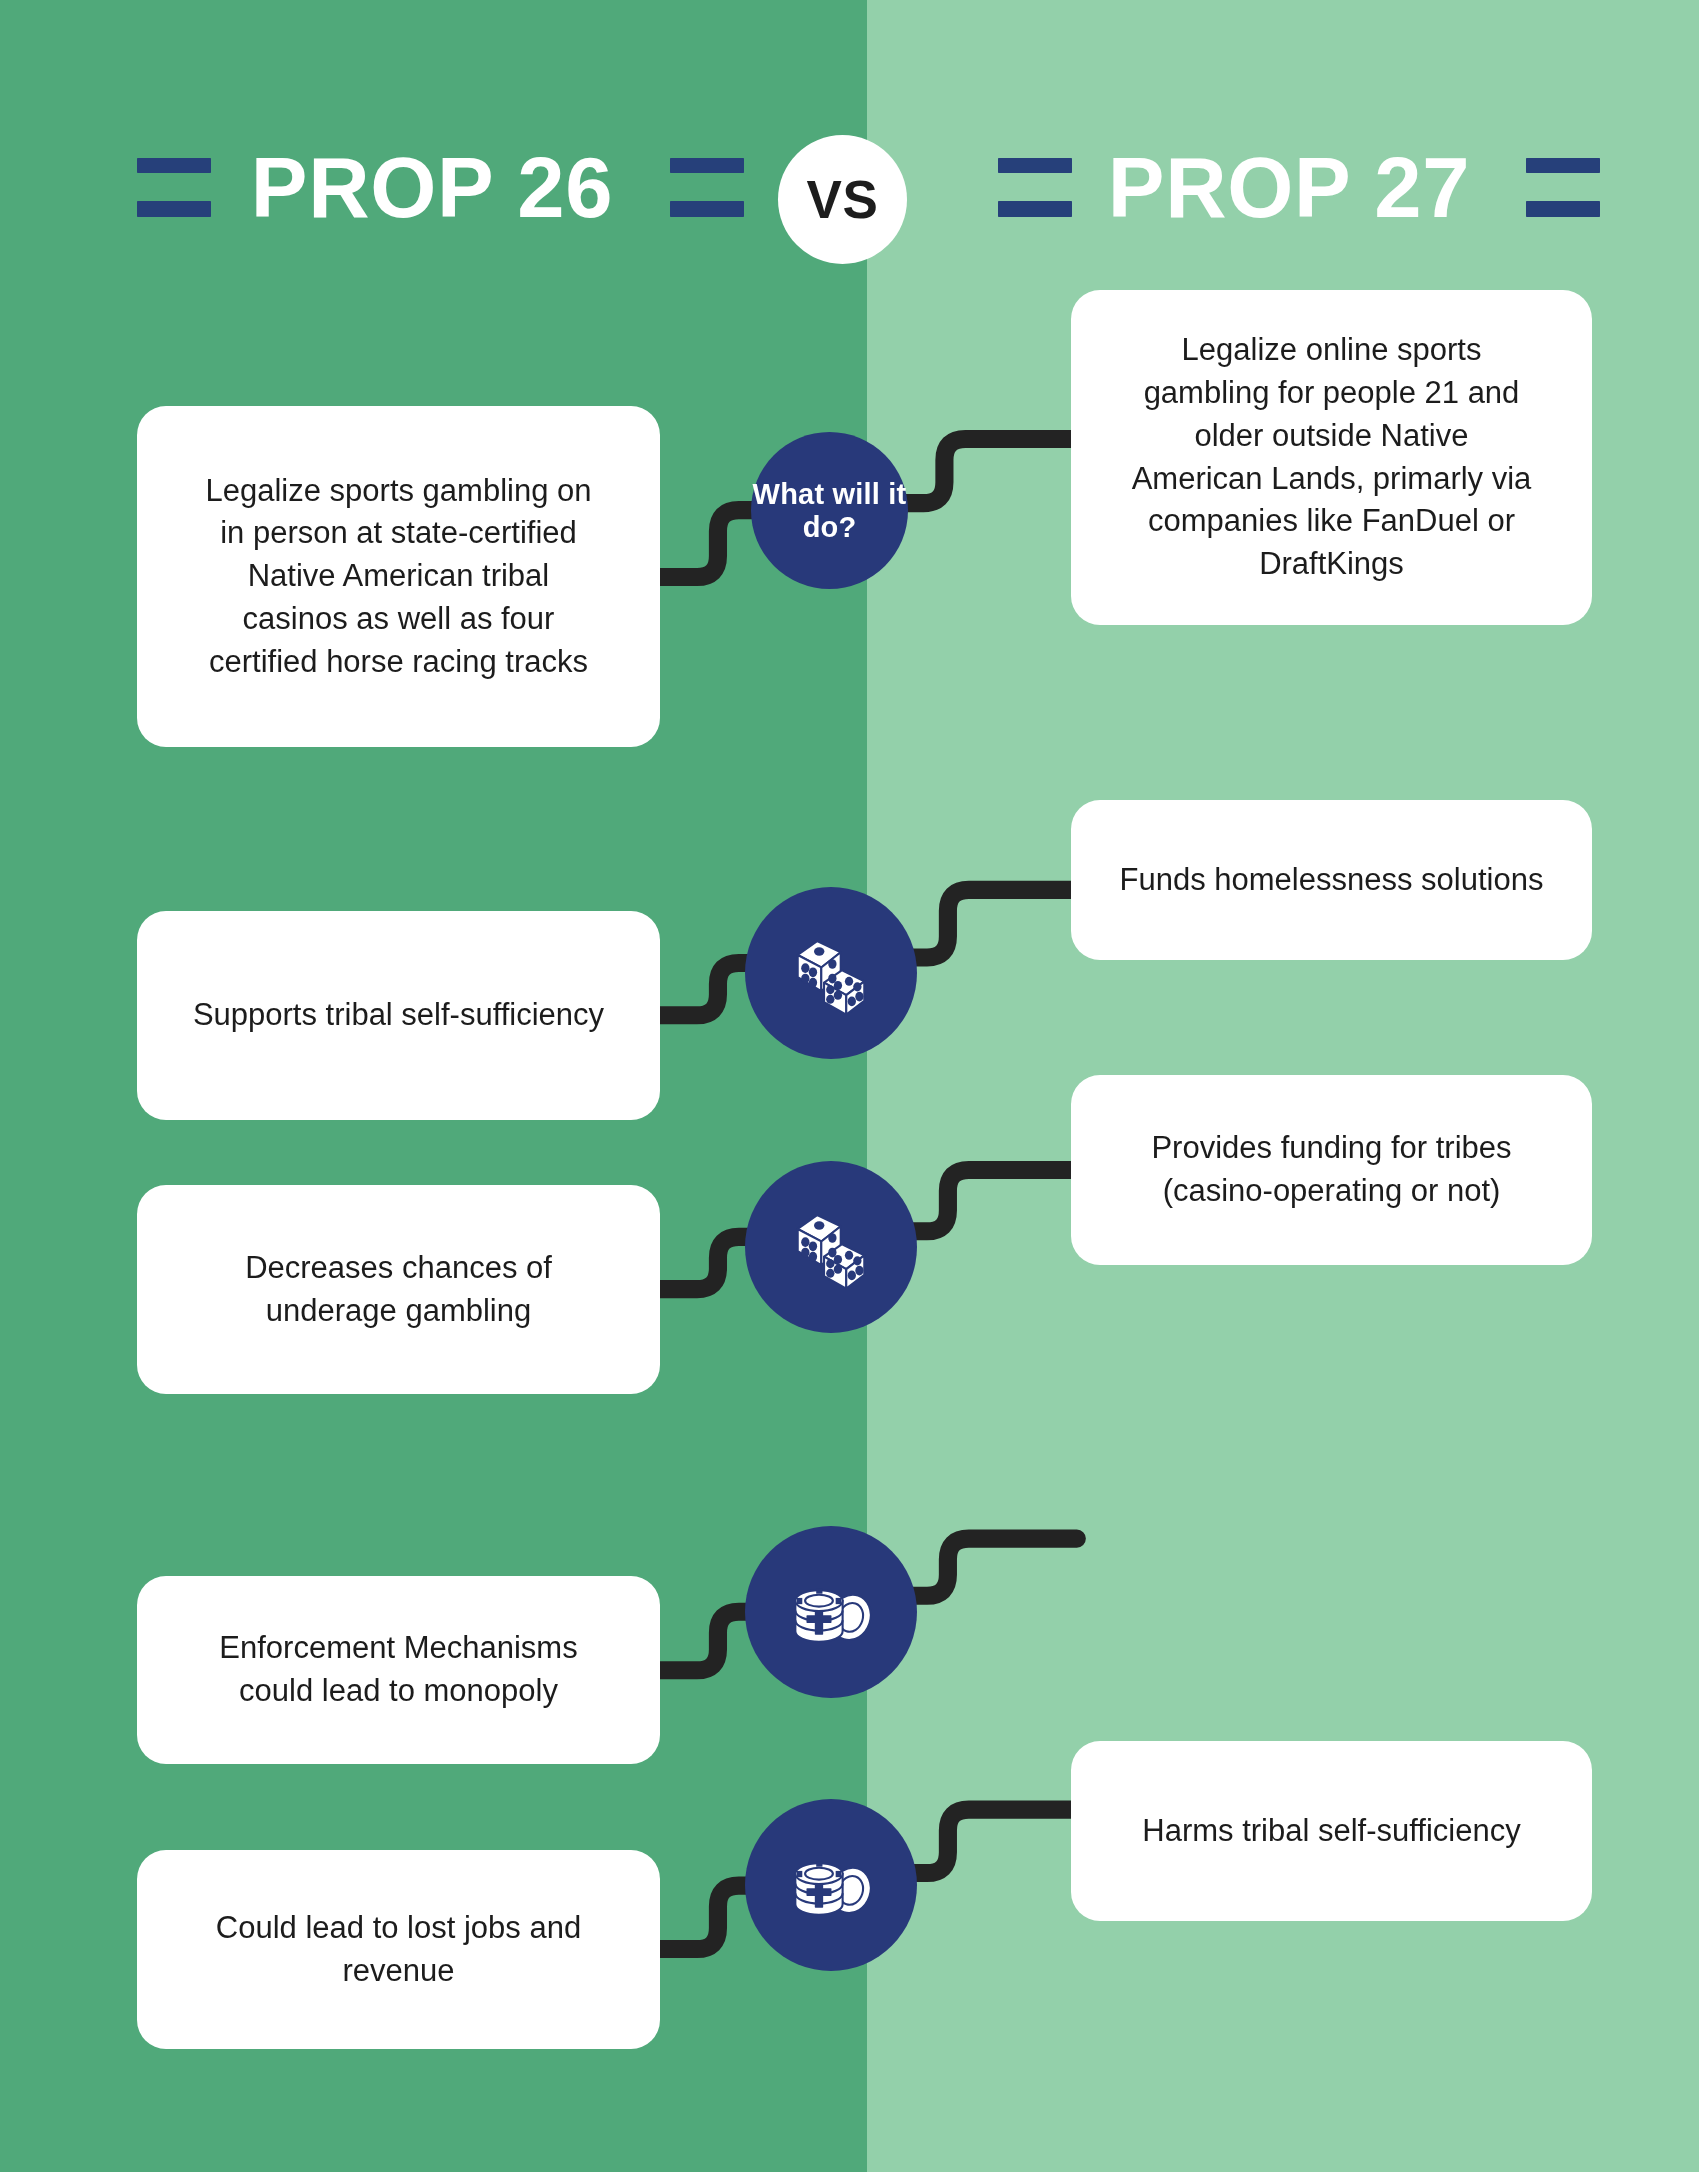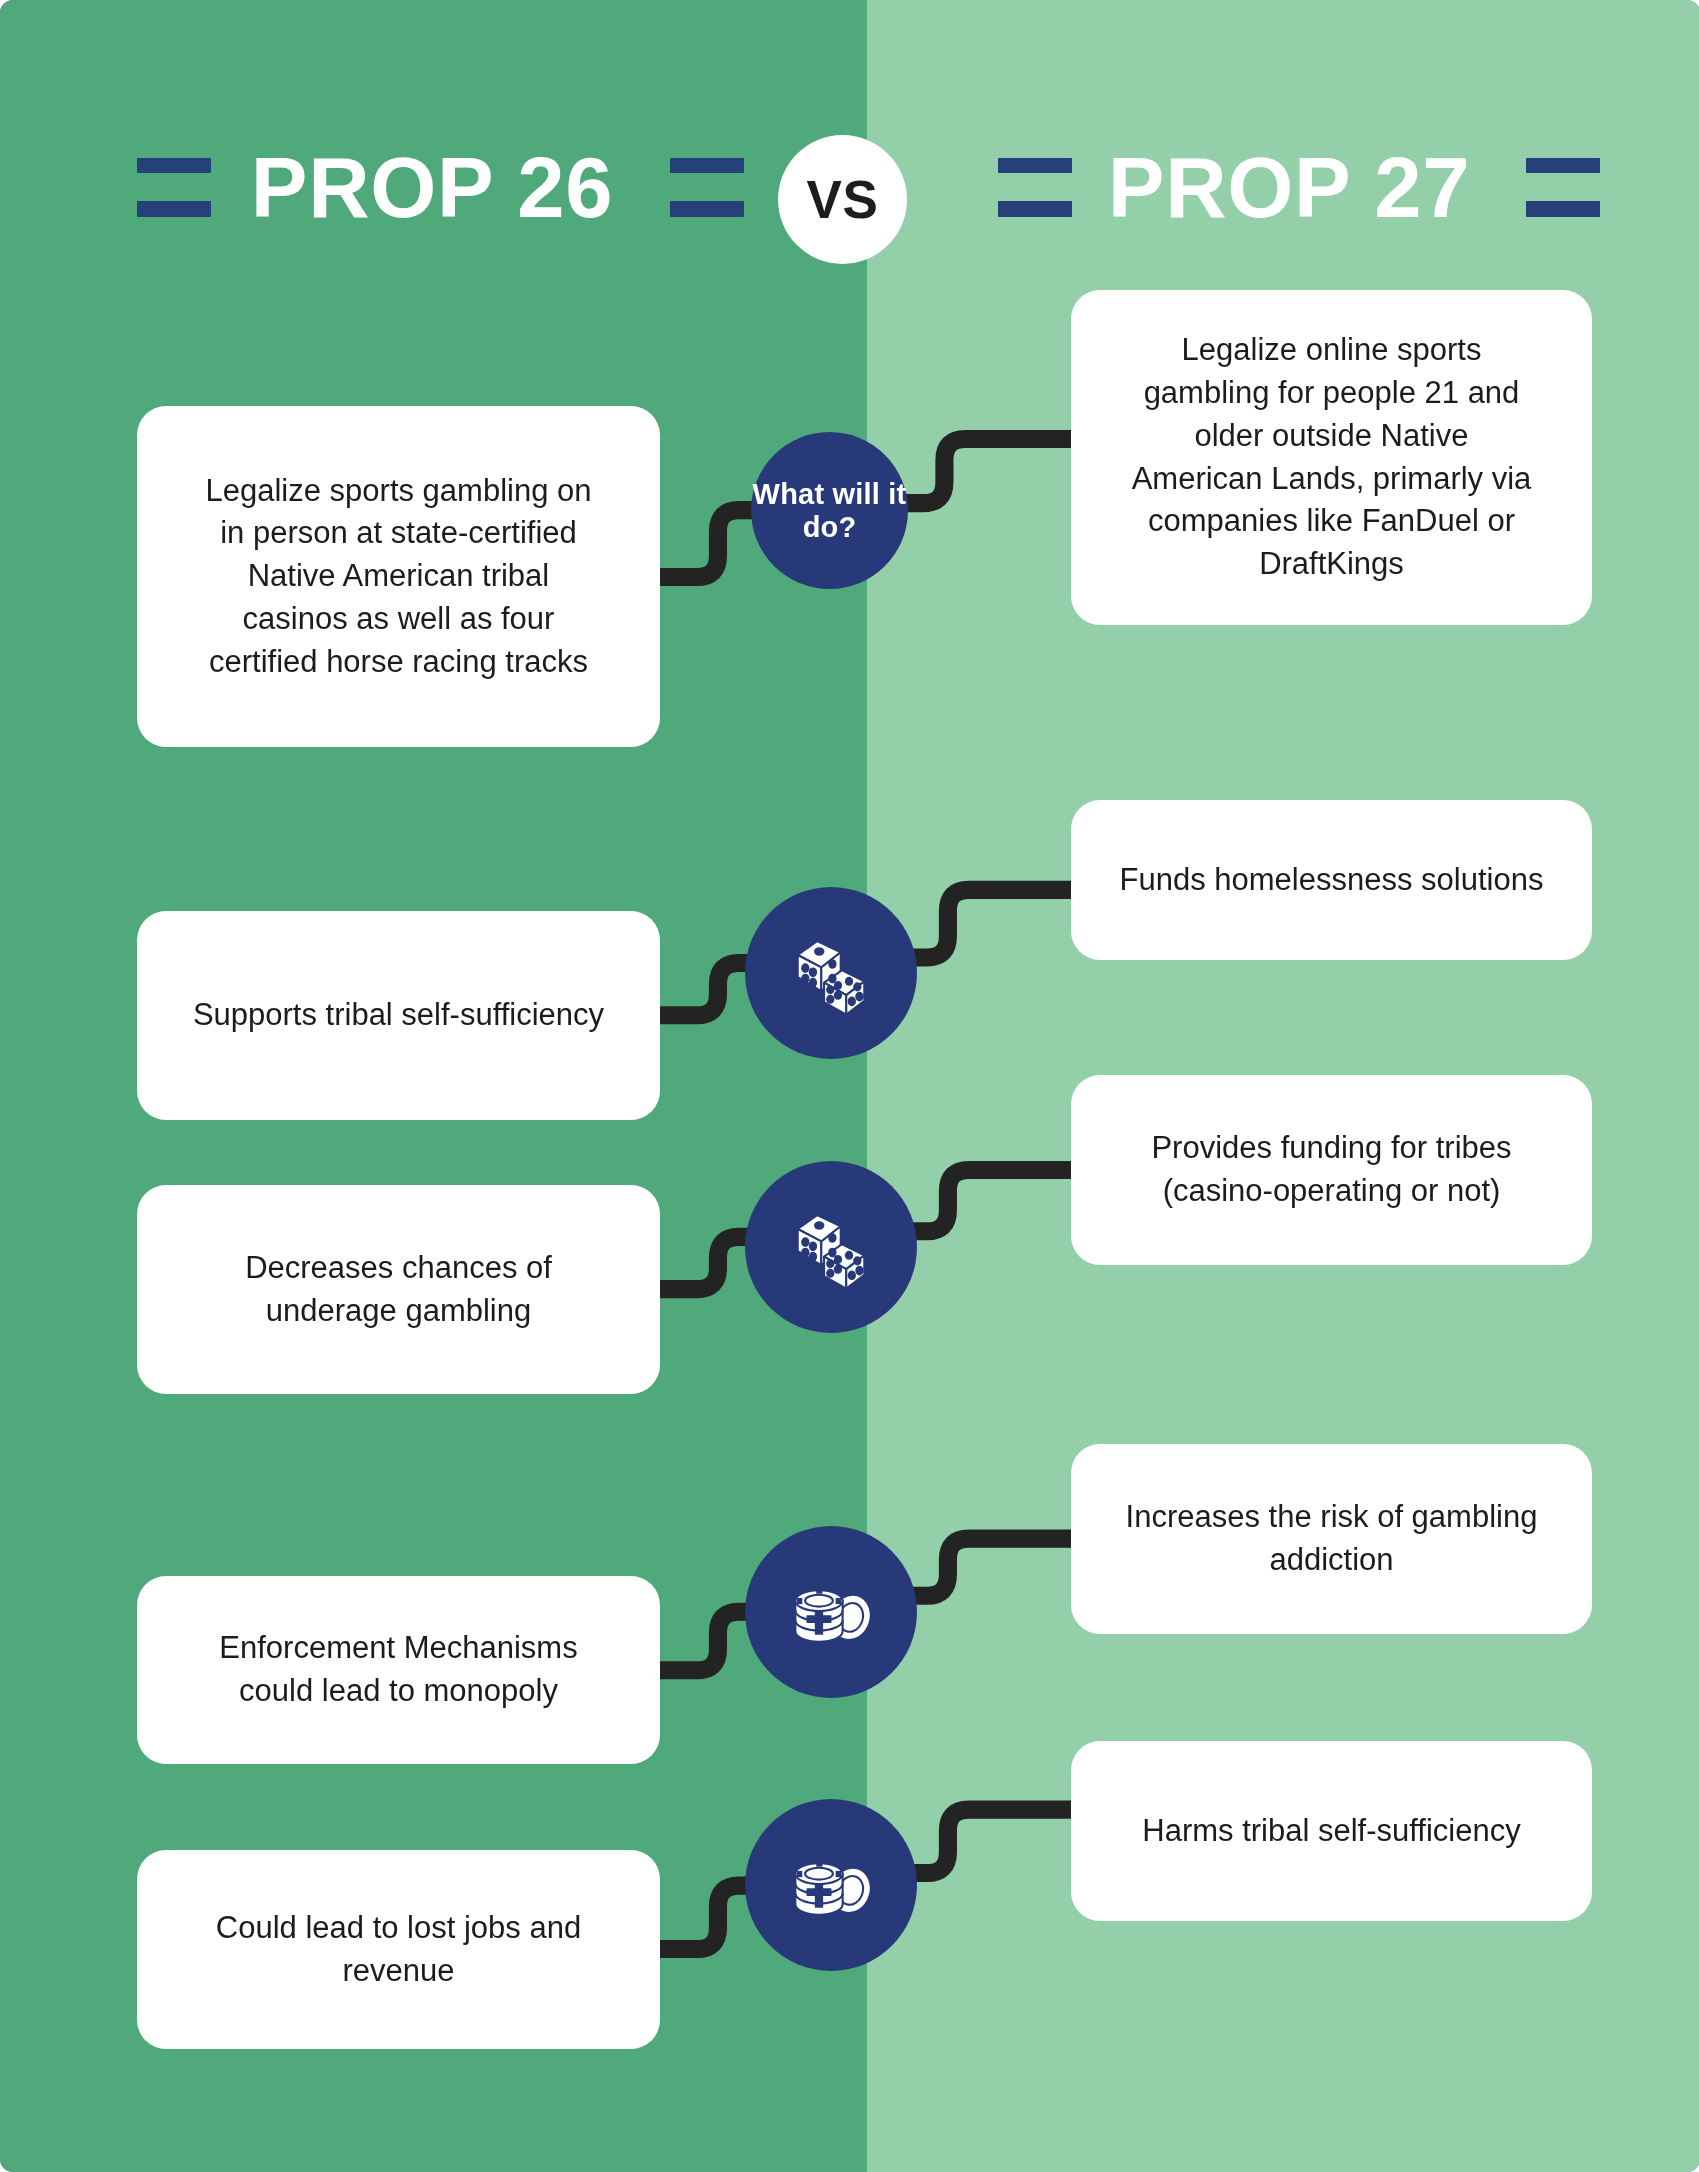--- a/index.html
+++ b/index.html
@@ -9,21 +9,20 @@
   }
   body {
     font-family: "Liberation Sans", sans-serif;
   }
   #poster {
     position: relative;
     width: 1700px;
     height: 2172px;
     overflow: hidden;
     background: #8b5cf6;
-    border-radius: 13px;
   }
   
   .bg-left {
     position: absolute;
     left: 0; top: 0;
     width: 867px; height: 2172px;
     background: #50a97a;
   }
   .bg-right {
     position: absolute;
@@ -366,22 +365,18 @@
 companies like FanDuel or
 DraftKings</span>
   </div>
   <div class="card" id="card-r2">
     <span class="card-text">Funds homelessness solutions</span>
   </div>
   <div class="card" id="card-r3">
     <span class="card-text">Provides funding for tribes
 (casino-operating or not)</span>
   </div>
-  <div class="card" id="card-r4">
-    <span class="card-text">Increases the risk of gambling
-addiction</span>
-  </div>
   <div class="card" id="card-r5">
     <span class="card-text">Harms tribal self-sufficiency</span>
   </div>
 
 </div>
 
 
 </body></html>

